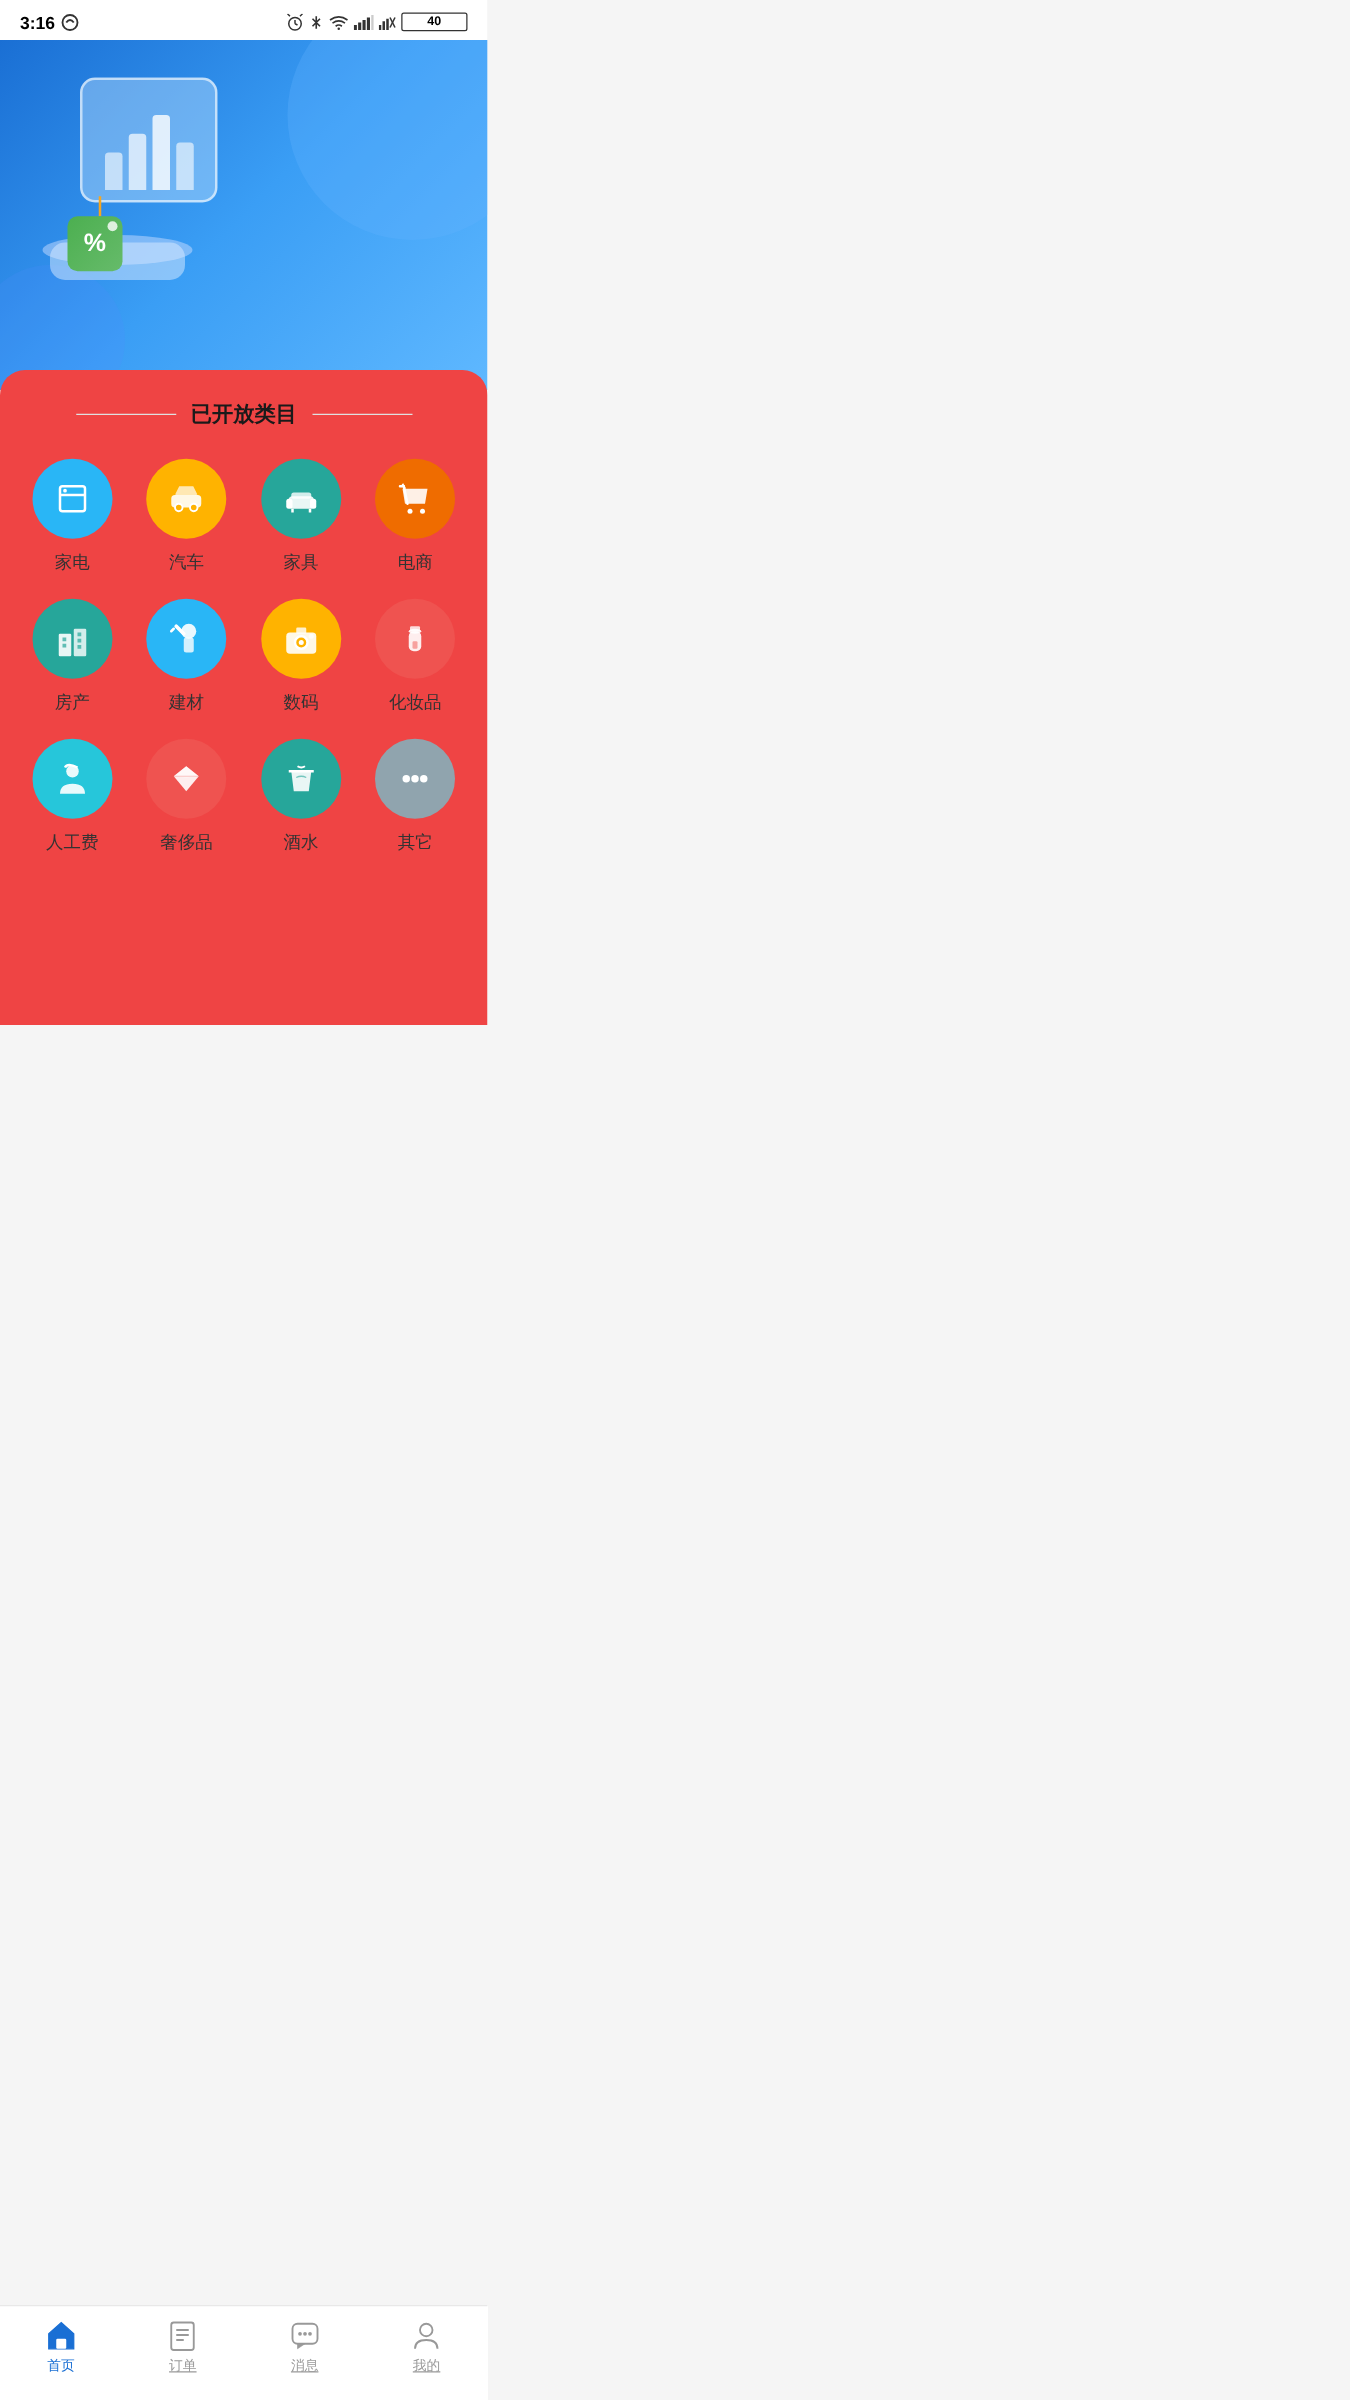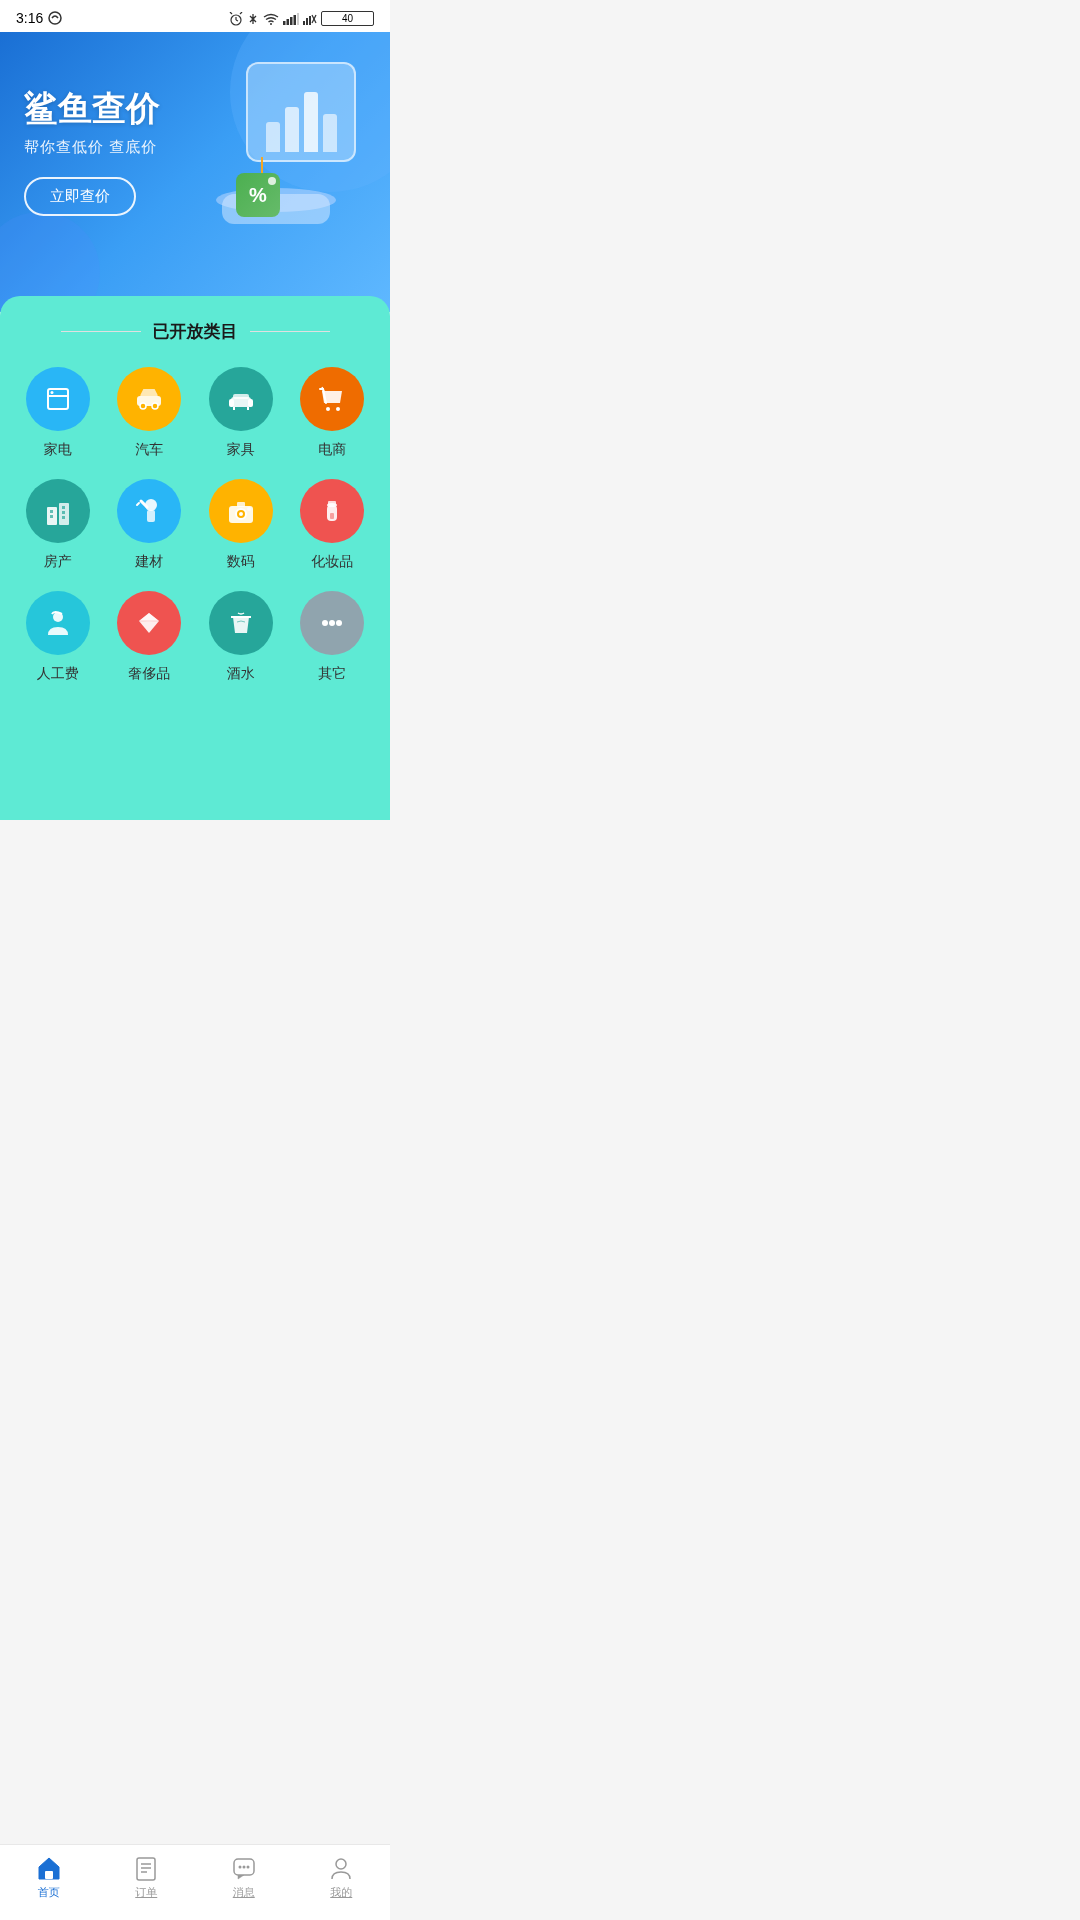--- a/index.html
+++ b/index.html
@@ -9,25 +9,25 @@
       min-height: 844px;
       font-family: -apple-system, 'PingFang SC', 'Microsoft YaHei', sans-serif;
       background: #f5f5f5;
       overflow-x: hidden;
     }
 
     
     .status-bar {
       display: flex;
       justify-content: space-between;
-      align-items: flex-end;
+      align-items: flex-start;
       padding: 10px 16px 6px;
       background: #fff;
       font-size: 14px;
-      font-weight: 400;
+      font-weight: 700;
     }
     .status-left { display: flex; align-items: center; gap: 4px; }
     .status-right { display: flex; align-items: center; gap: 4px; font-size: 12px; }
     .battery {
       border: 1.5px solid #333;
       border-radius: 2px;
       padding: 1px 20px;
       font-size: 10px;
       position: relative;
     }
@@ -150,21 +150,21 @@
     }
     .price-tag-string {
       width: 2px;
       height: 16px;
       background: #f5a623;
       margin: 0 auto;
     }
 
     
     .main-content {
-      background: #5eead4;
+      background: #ef4444;
       border-radius: 20px 20px 0 0;
       margin-top: -16px;
       position: relative;
       z-index: 3;
       padding: 24px 16px;
     }
 
     
     .section-header {
       display: flex;
@@ -313,25 +313,20 @@
     </div>
   </div>
 </div>
 
 <div class="hero-banner">
   <div class="hero-bg-shapes">
     <div class="hero-bg-shape1"></div>
     <div class="hero-bg-shape2"></div>
   </div>
   <div class="hero-content">
-    <div class="hero-text">
-      <div class="hero-title">鲨鱼查价</div>
-      <div class="hero-subtitle">帮你查低价  查底价</div>
-      <button class="hero-btn">立即查价</button>
-    </div>
     <div class="hero-image">
 
       <div class="monitor-frame">
         <div class="bar bar1"></div>
         <div class="bar bar2"></div>
         <div class="bar bar3"></div>
         <div class="bar bar4"></div>
       </div>
 
       <div style="position:absolute;bottom:30px;left:10px;width:120px;height:24px;background:rgba(200,220,255,0.5);border-radius:50%;"></div>

